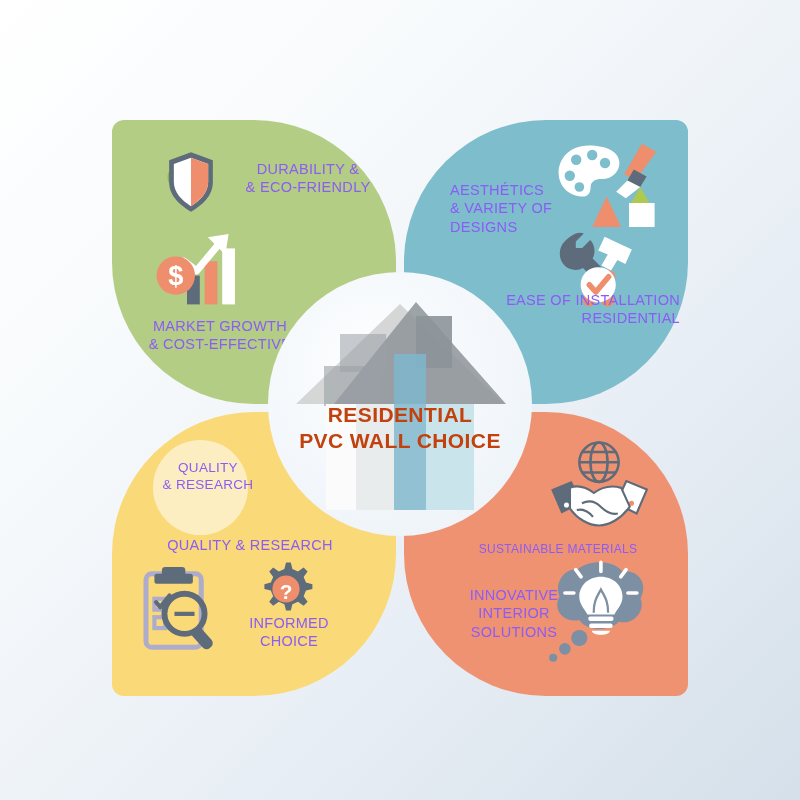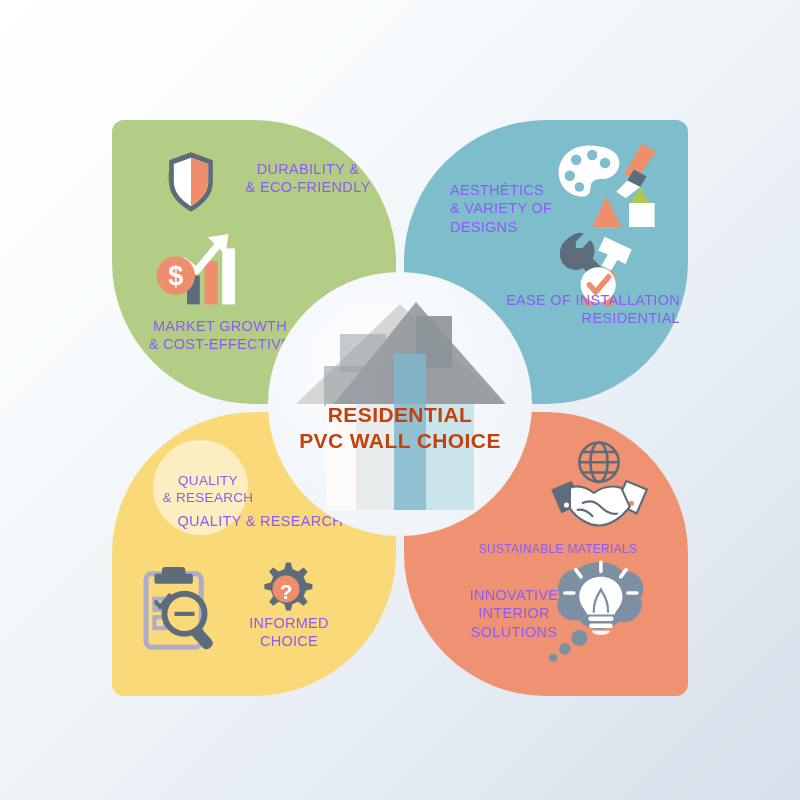--- a/index.html
+++ b/index.html
@@ -59,22 +59,22 @@
 
   
   .label{
     position:absolute;color:#8b5cf6;font-weight:normal;
     letter-spacing:.3px;line-height:1.26;z-index:4;
   }
   .lbl-durability{left:233px;top:160px;width:150px;font-size:14.5px;text-align:center;}
   .lbl-market{left:140px;top:317px;width:160px;font-size:14.5px;text-align:center;}
   .lbl-aesthetics{left:450px;top:165px;width:140px;font-size:14.5px;text-align:left;margin-top:16px;}
   .lbl-ease{left:505px;top:291px;width:175px;font-size:14.5px;text-align:right;}
-  .lbl-quality-bubble{left:148px;top:472px;width:120px;font-size:13.5px;text-align:center;}
-  .lbl-quality{left:157px;top:512px;width:186px;font-size:14.5px;text-align:right;}
+  .lbl-quality-bubble{left:148px;top:459px;width:120px;font-size:13.5px;text-align:center;}
+  .lbl-quality{left:157px;top:536px;width:186px;font-size:14.5px;text-align:center;}
   .lbl-informed{left:219px;top:614px;width:140px;font-size:14.5px;text-align:center;}
   .lbl-sustainable{left:458px;top:542px;width:200px;font-size:12px;text-align:center;}
   .lbl-innovative{left:434px;top:586px;width:160px;font-size:14.5px;text-align:center;}
 
   .bubble-bg{
     position:absolute;left:153px;top:440px;width:95px;height:95px;border-radius:50%;
     background:rgba(255,255,255,.55);z-index:3;
   }
 
   .icon{position:absolute;z-index:4;}

